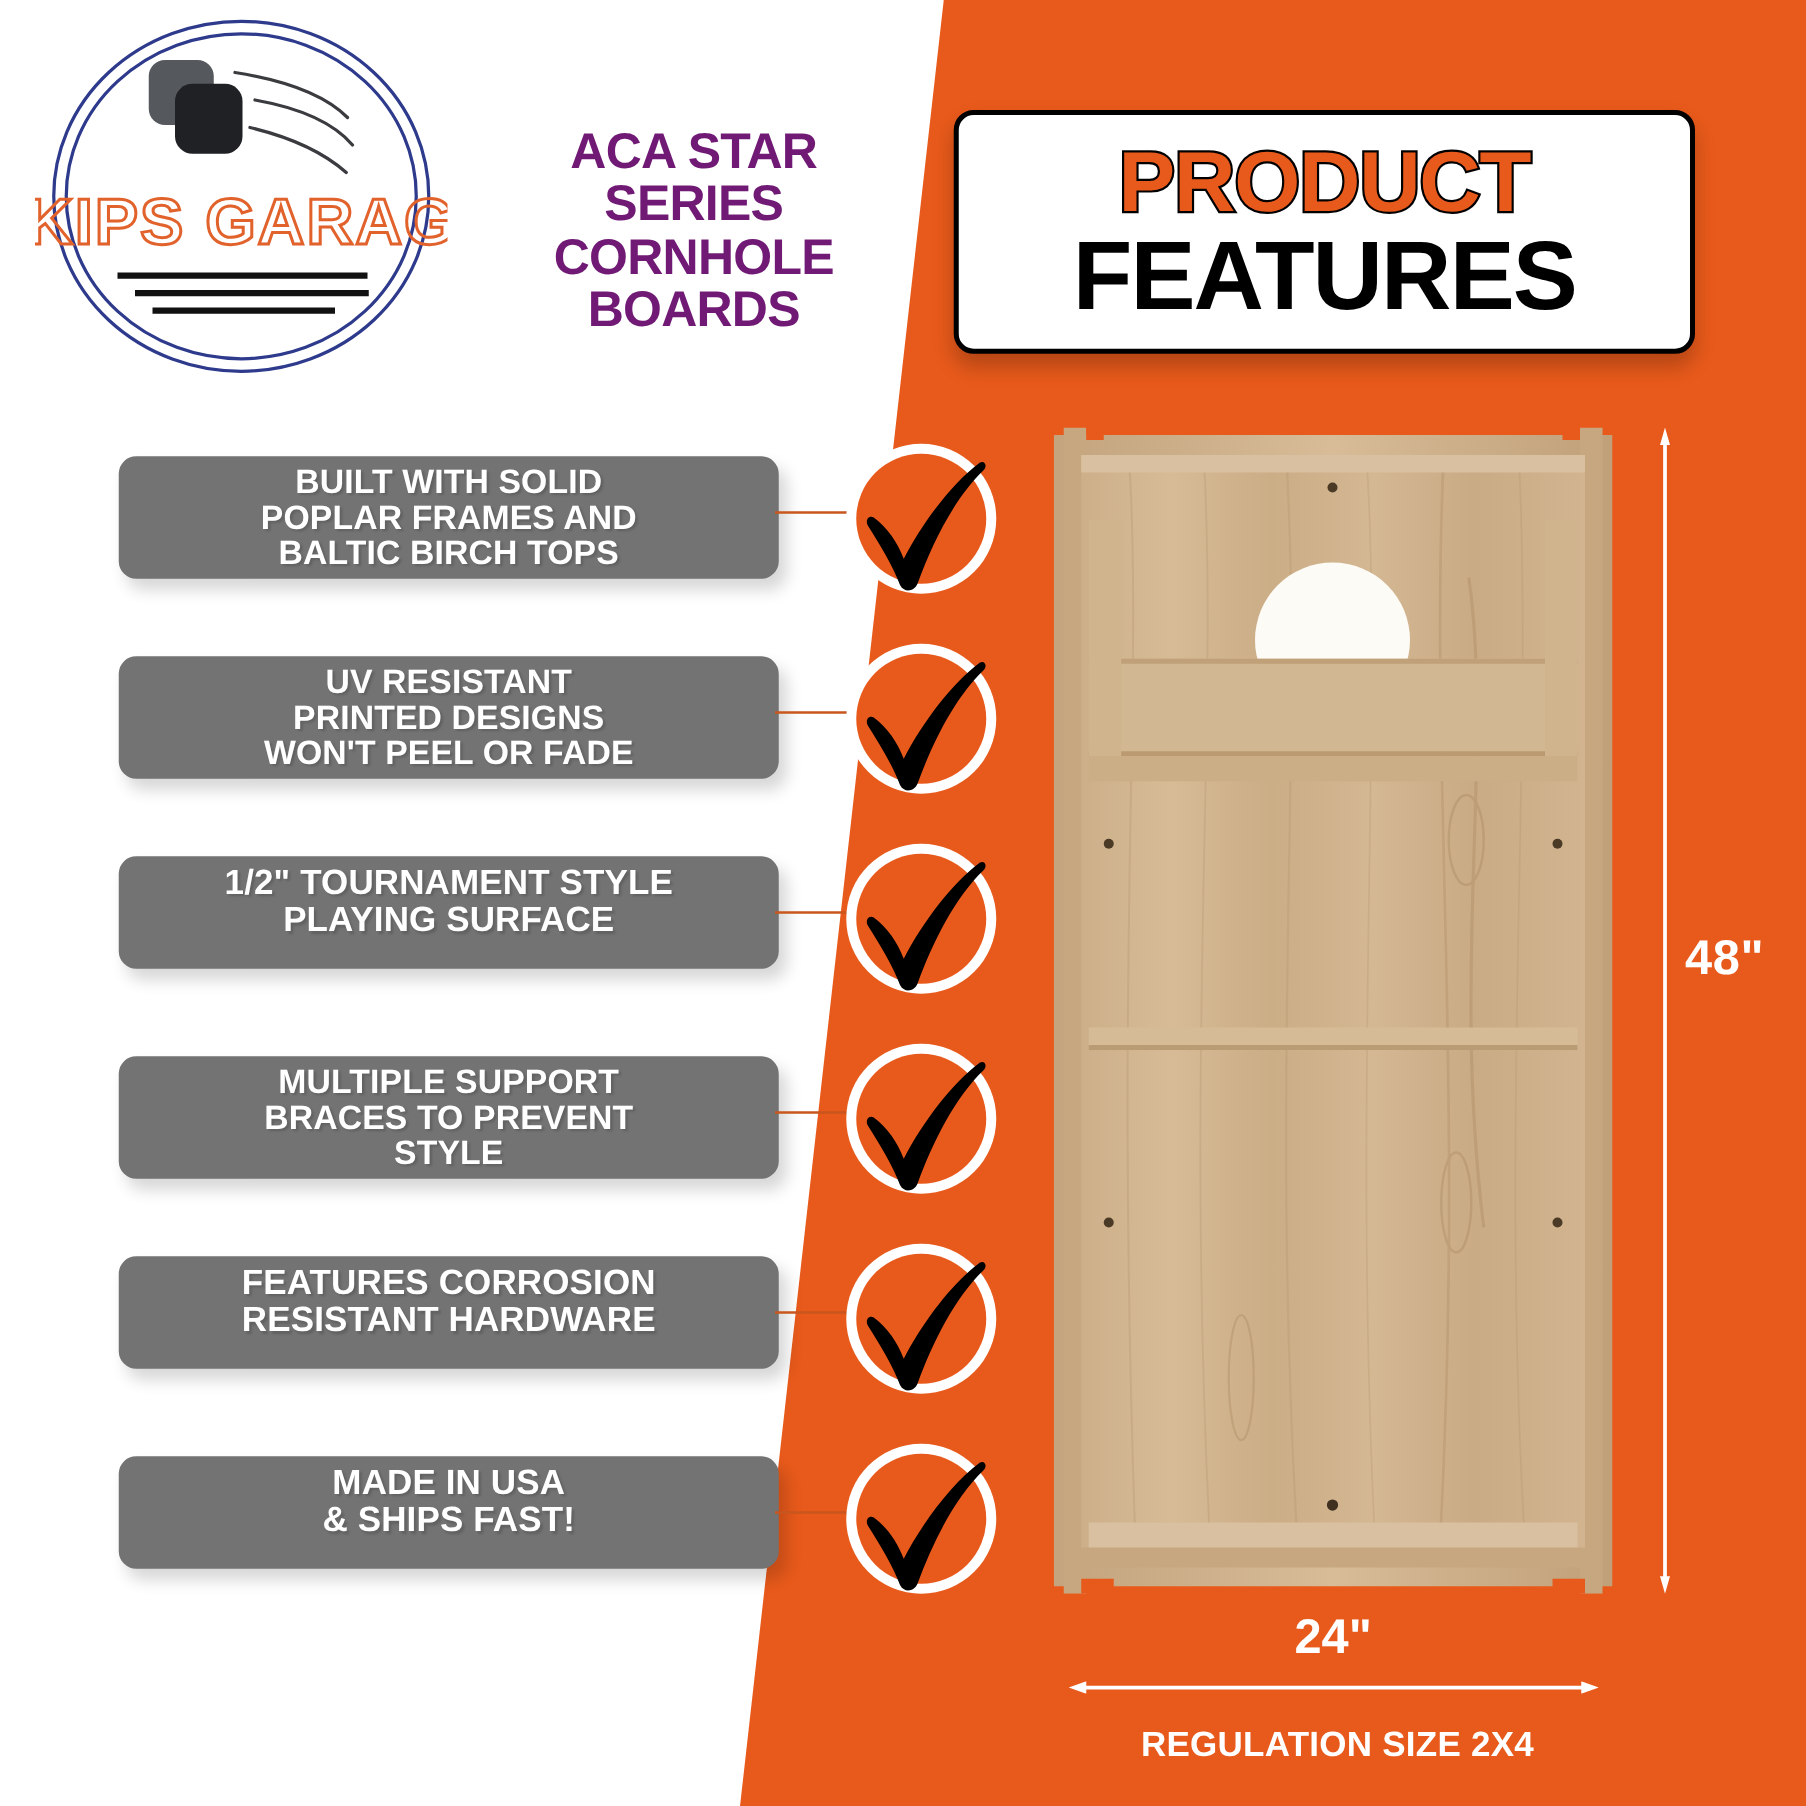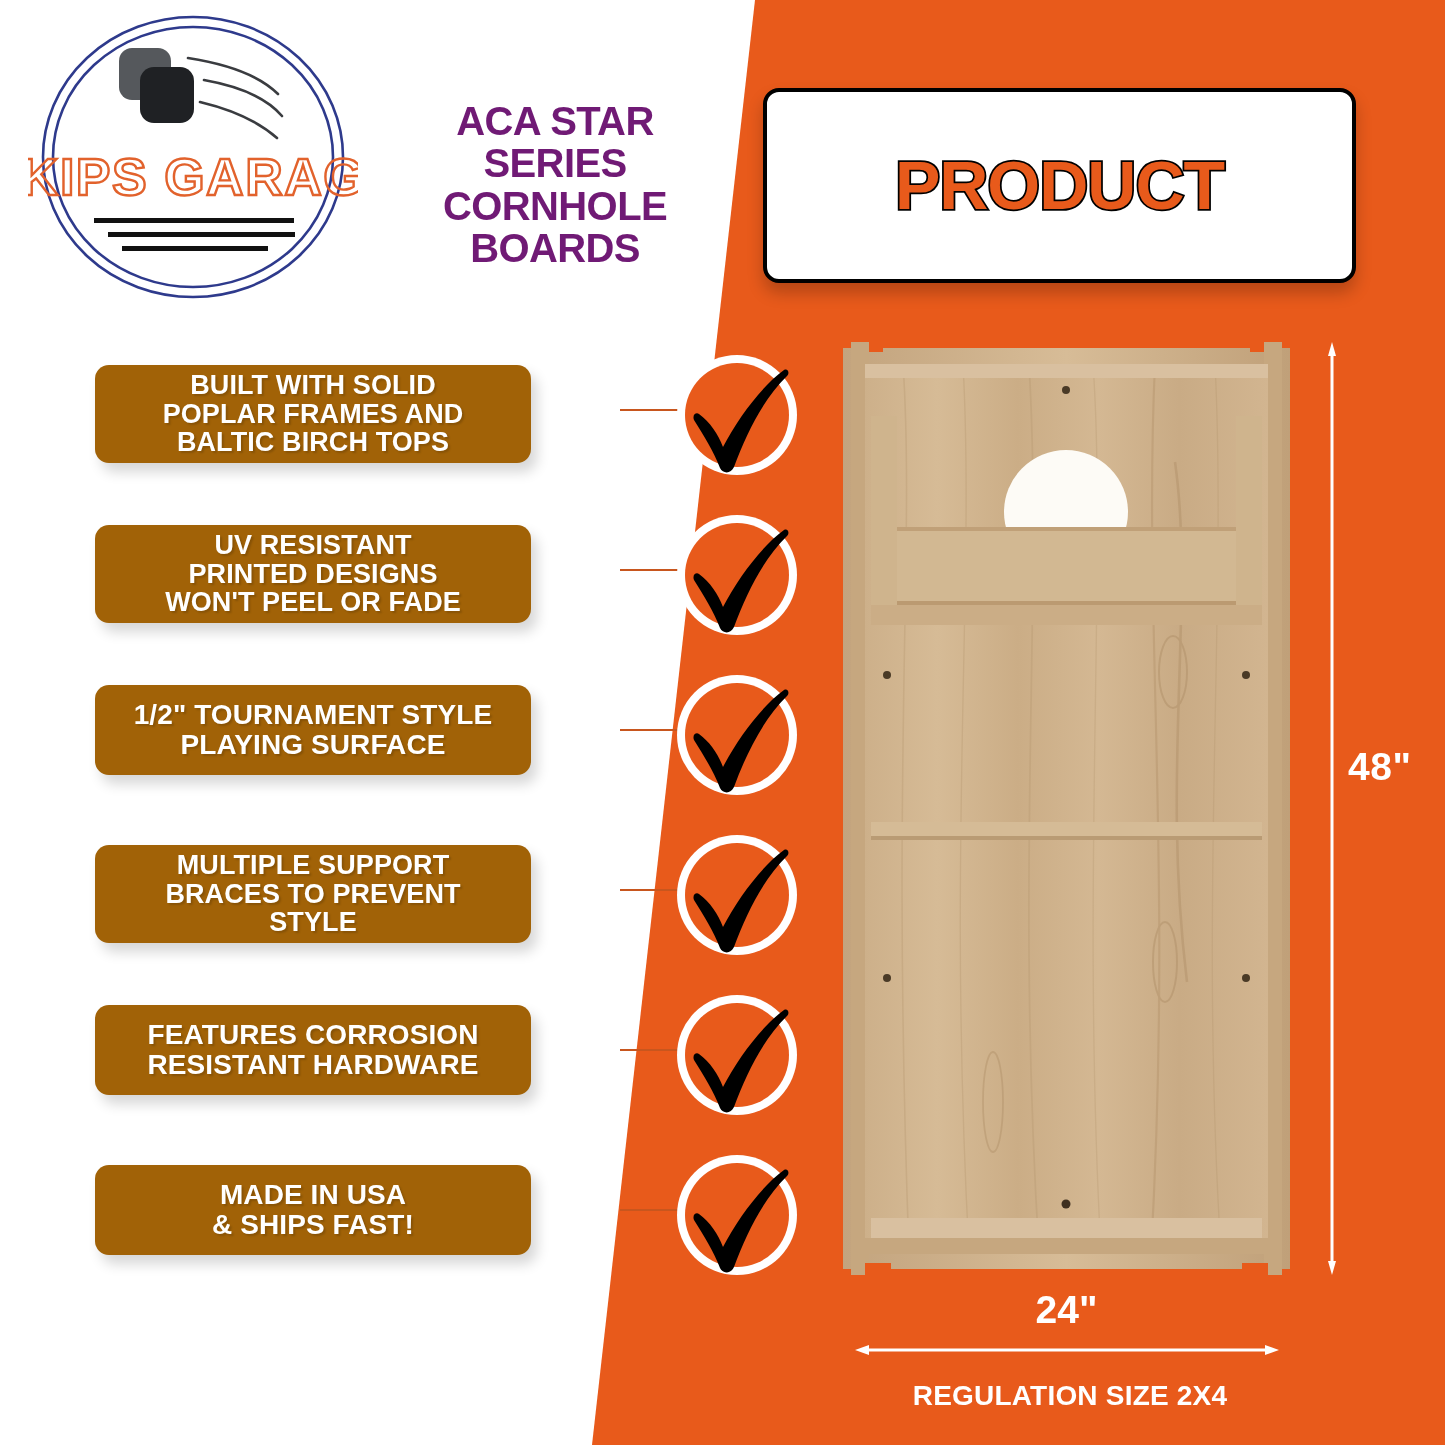--- a/index.html
+++ b/index.html
@@ -47,24 +47,24 @@
     paint-order:stroke fill;
   }
   #features-header .l2 {
     font-size:78px; font-weight:900; letter-spacing:-1.5px; line-height:0.98;
     color:#000; margin-top:2px;
   }
 
   
   .feature-row { position:absolute; left:0; width:830px; height:108px; }
   .pill {
-    position:absolute; left:95px; top:9px; width:436px; min-height:90px;
-    background:#a16207; border-radius:14px;
+    position:absolute; left:95px; top:9px; width:528px; min-height:90px;
+    background:#737373; border-radius:14px;
     box-shadow:6px 9px 13px rgba(0,0,0,0.16);
-    display:flex; align-items:center; justify-content:center;
+    display:flex; justify-content:center;
     padding:6px 14px;
   }
   .pill-text {
     color:#ffffff; text-align:center;
     font-weight:700; font-size:28px; line-height:1.06;
     letter-spacing:0.1px;
     text-shadow:2px 2px 2px rgba(0,0,0,0.16);
     font-family:"Liberation Sans", sans-serif;
   }
   .pill-text.small { font-size:27px; }
@@ -126,20 +126,21 @@
 
   <div id="product-title">
     <div>ACA STAR</div>
     <div>SERIES</div>
     <div>CORNHOLE</div>
     <div>BOARDS</div>
   </div>
 
   <div id="features-header">
     <div class="l1">PRODUCT</div>
+    <div class="l2">FEATURES</div>
   </div>
 
   <div id="feature-list">
       <div class="feature-row" style="top: 356px;">
         <div class="pill">
           <div class="pill-text small">
             <div>BUILT WITH SOLID</div>
             <div>POPLAR FRAMES AND</div>
             <div>BALTIC BIRCH TOPS</div>
           </div>

